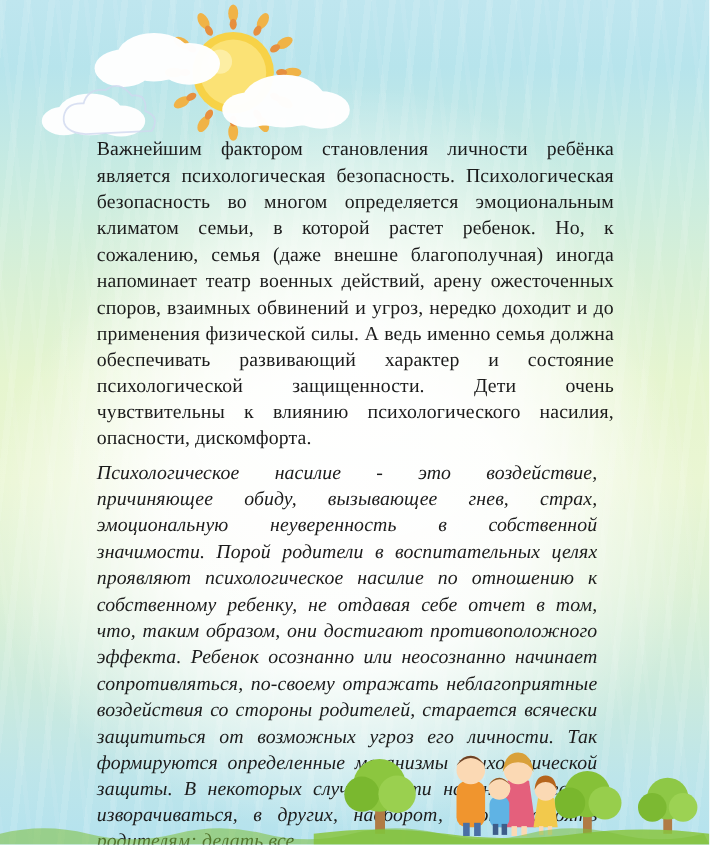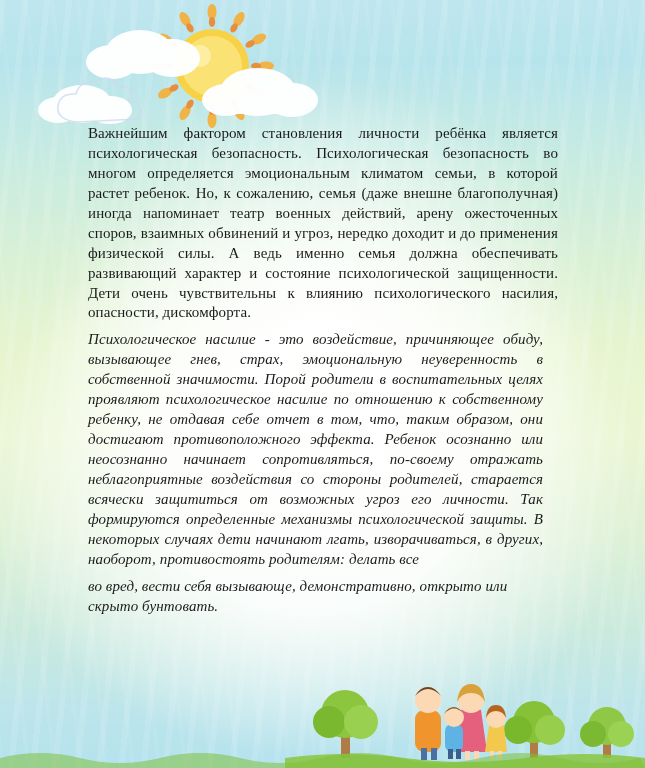--- a/index.html
+++ b/index.html
@@ -75,21 +75,21 @@
 
   
   .content {
     position: absolute;
     left: 88px;
     top: 124px;
     width: 470px;
   }
   .para {
     margin: 0 0 0 0;
-    font-size: 15px;
+    font-size: 18px;
     line-height: 1.33;
     color: #1b1b1b;
     text-align: justify;
     text-align-last: left;
     letter-spacing: 0.1px;
   }
   .para + .para {
     margin-top: 7px;
     font-style: italic;
   }

